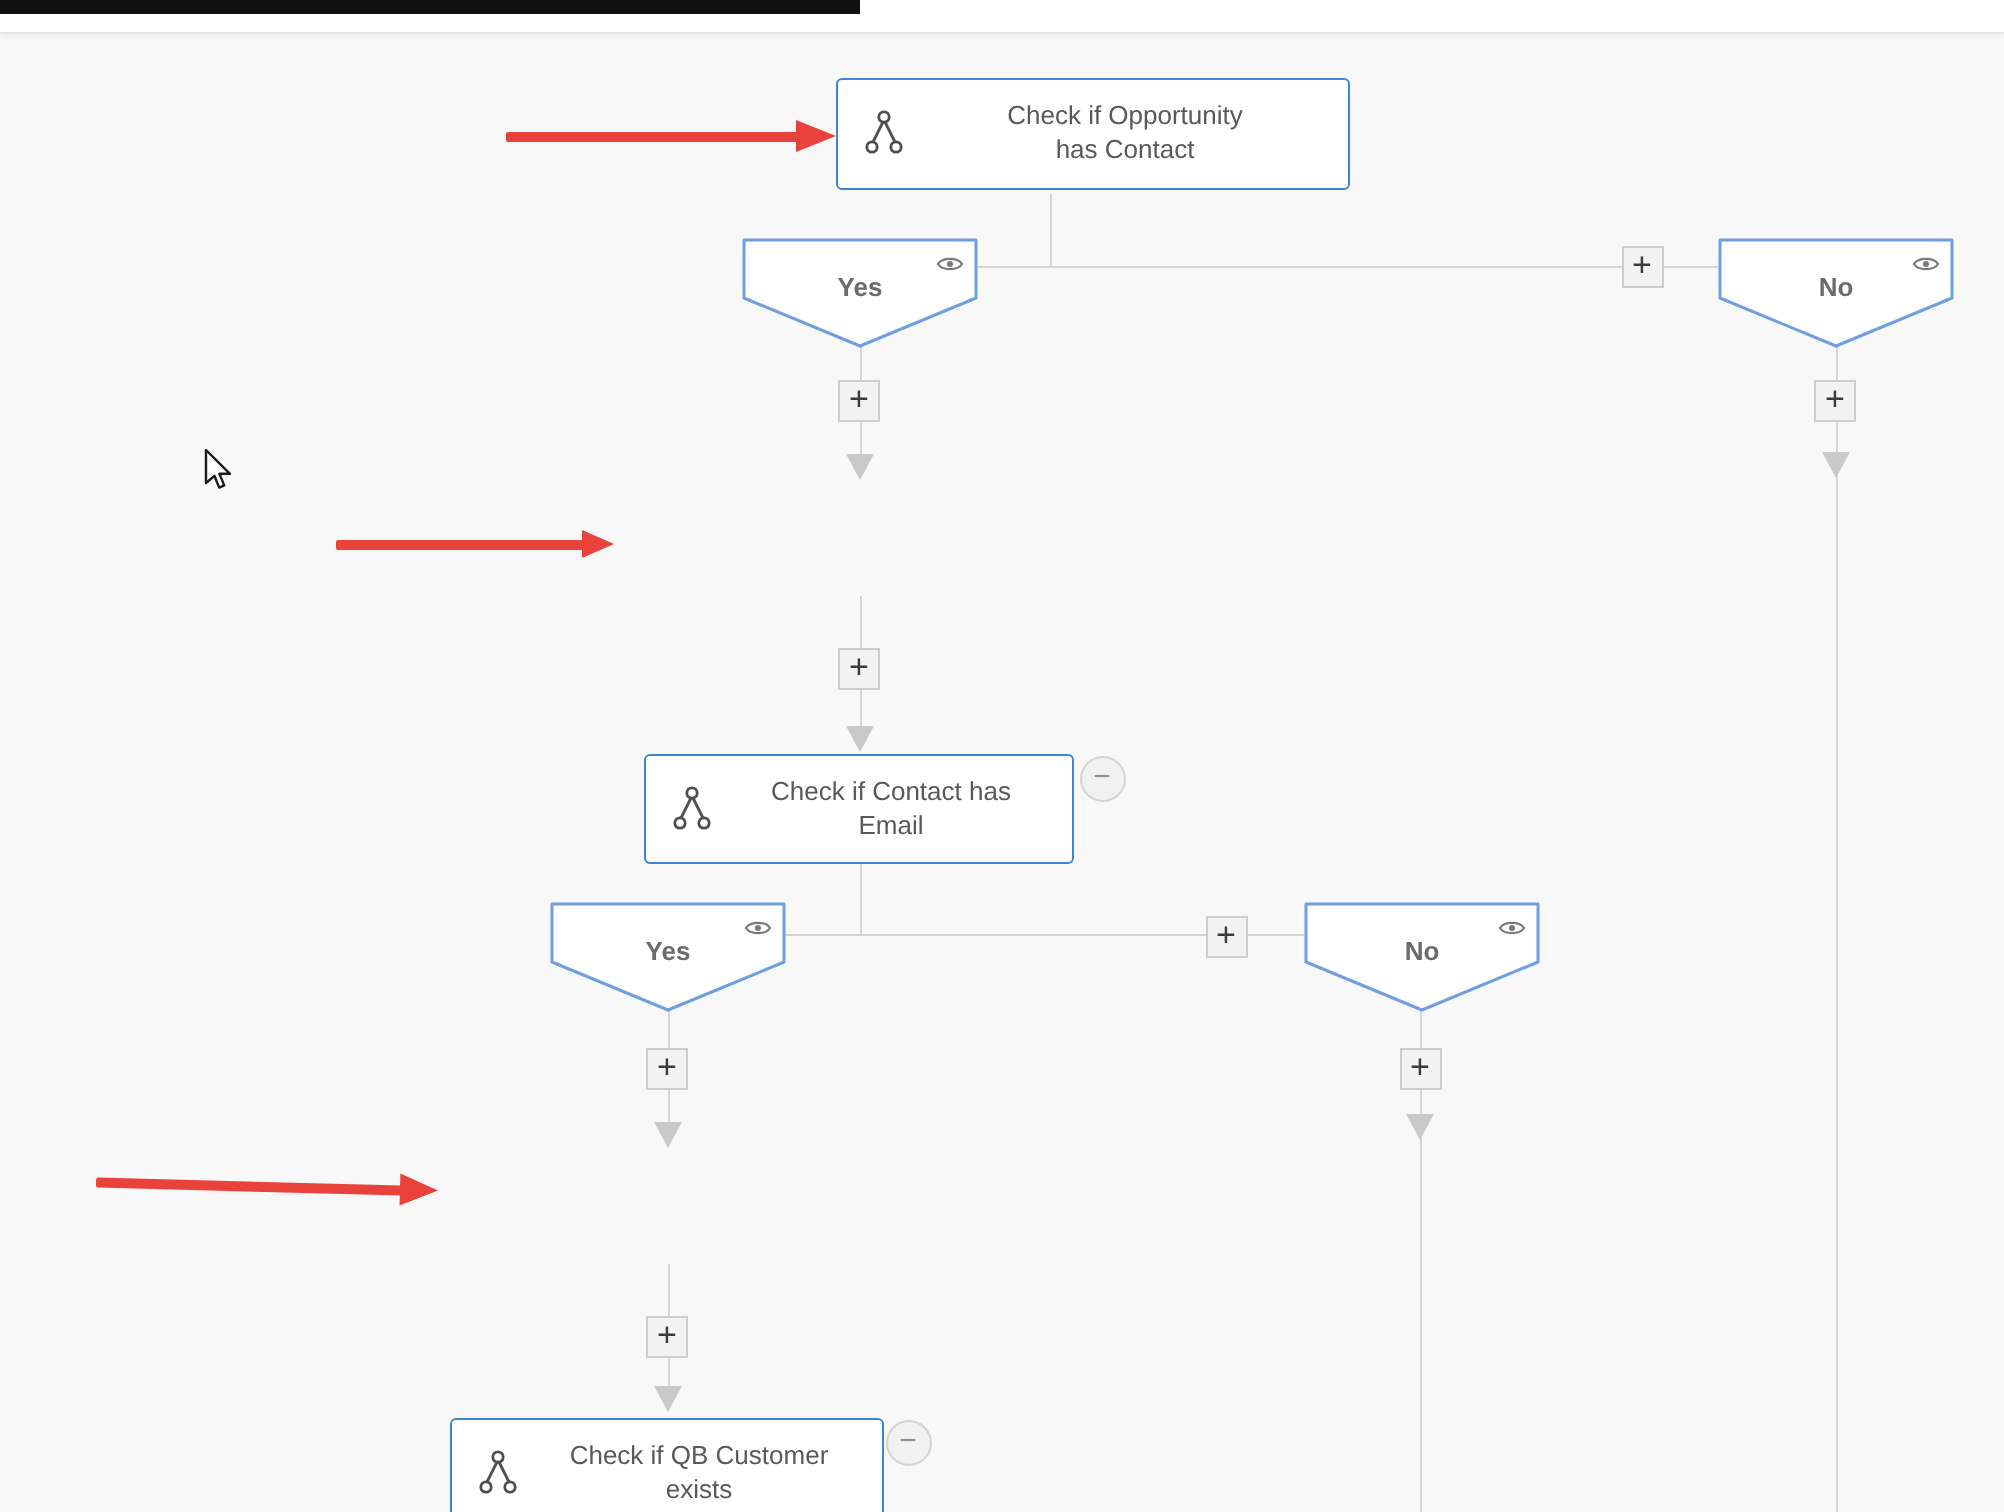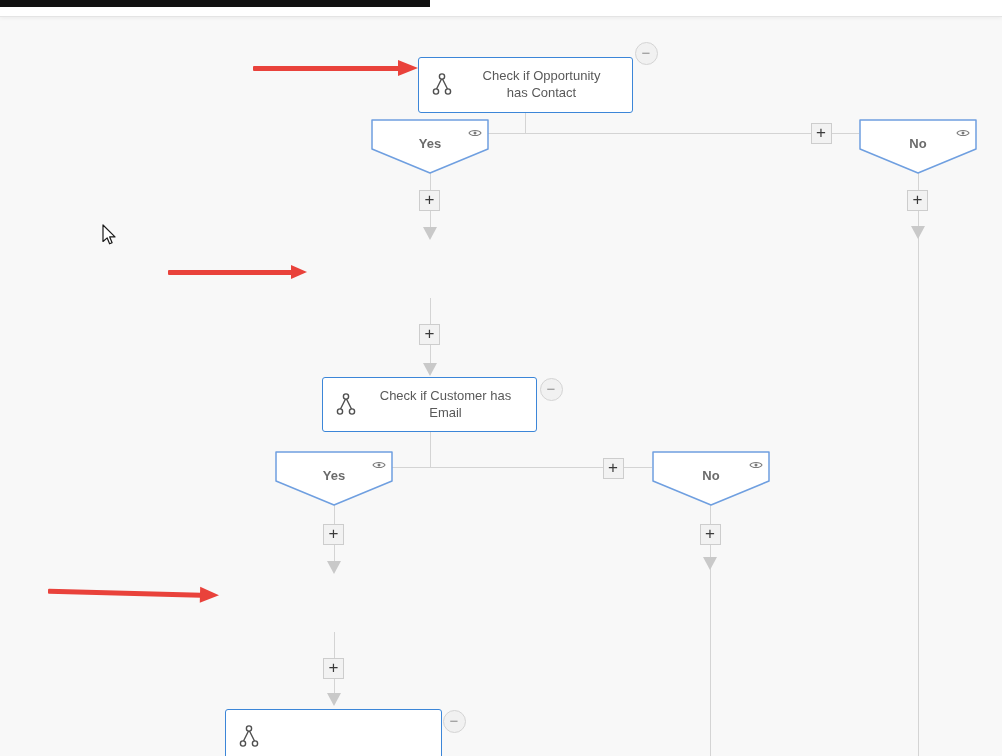--- a/index.html
+++ b/index.html
@@ -65,21 +65,21 @@
   <div class="ahead" style="left:422.5px;top:363px;"></div>
   <div class="vline" style="left:429.5px;top:432px;height:35px;"></div>
   <div class="hline" style="left:392px;top:467px;width:260px;"></div>
   <div class="vline" style="left:333.5px;top:505px;height:56px;"></div>
   <div class="ahead" style="left:326.5px;top:561px;"></div>
   <div class="vline" style="left:710px;top:505px;height:251px;"></div>
   <div class="ahead" style="left:703px;top:557px;"></div>
   <div class="vline" style="left:333.5px;top:632px;height:62px;"></div>
   <div class="ahead" style="left:326.5px;top:693px;"></div>
 
-  <div class="node" style="left:418px;top:57px;width:215px;height:56px;">
+  <div class="node" style="left:418px;top:39px;width:257px;height:56px;">
     <div class="icon-slot">
       <svg width="22" height="26" viewBox="0 0 22 26">
         <g stroke="#4f4f4f" stroke-width="1.4" fill="#ffffff">
           <line x1="11" y1="6" x2="5.5" y2="17"></line>
           <line x1="11" y1="6" x2="16.5" y2="17"></line>
           <circle cx="11" cy="4.5" r="2.6"></circle>
           <circle cx="5" cy="19.5" r="2.6"></circle>
           <circle cx="17" cy="19.5" r="2.6"></circle>
         </g>
       </svg>
@@ -126,21 +126,21 @@
       <svg width="22" height="26" viewBox="0 0 22 26">
         <g stroke="#4f4f4f" stroke-width="1.4" fill="#ffffff">
           <line x1="11" y1="6" x2="5.5" y2="17"></line>
           <line x1="11" y1="6" x2="16.5" y2="17"></line>
           <circle cx="11" cy="4.5" r="2.6"></circle>
           <circle cx="5" cy="19.5" r="2.6"></circle>
           <circle cx="17" cy="19.5" r="2.6"></circle>
         </g>
       </svg>
     </div>
-    <div class="node-label"><span>Check if Customer has Email</span></div>
+    <div class="node-label"><span>Check if Contact has Email</span></div>
   </div>
   <div class="minus" style="left:539.5px;top:377.5px;">−</div>
 
   <div class="pent" style="left:275px;top:451px;">
     <svg class="shape" width="118" height="56" viewBox="0 0 118 56">
       <path d="M1,1 H117 V30 L59,54 L1,30 Z" fill="#ffffff" stroke="#6f9fe0" stroke-width="1.5" stroke-linejoin="round"></path>
     </svg>
     <div class="blabel">Yes</div>
     <div class="eye">
       <svg width="14" height="10" viewBox="0 0 14 10">
@@ -175,20 +175,21 @@
       <svg width="22" height="26" viewBox="0 0 22 26">
         <g stroke="#4f4f4f" stroke-width="1.4" fill="#ffffff">
           <line x1="11" y1="6" x2="5.5" y2="17"></line>
           <line x1="11" y1="6" x2="16.5" y2="17"></line>
           <circle cx="11" cy="4.5" r="2.6"></circle>
           <circle cx="5" cy="19.5" r="2.6"></circle>
           <circle cx="17" cy="19.5" r="2.6"></circle>
         </g>
       </svg>
     </div>
+    <div class="node-label"><span>Check if QB Customer exists</span></div>
   </div>
   <div class="minus" style="left:442.5px;top:709.5px;">−</div>
 
   <div class="red-arrow" style="left:253px;top:60px;width:166px;height:17px;">
     <span class="shaft" style="left:0;top:6px;width:147px;height:5px;"></span>
     <span class="rhead" style="left:145px;top:0;border-top:8.5px solid transparent;border-bottom:8.5px solid transparent;border-left:20px solid #e9423b;"></span>
   </div>
   <div class="red-arrow" style="left:168px;top:265px;width:140px;height:14px;">
     <span class="shaft" style="left:0;top:5px;width:125px;height:4.5px;"></span>
     <span class="rhead" style="left:123px;top:0;border-top:7px solid transparent;border-bottom:7px solid transparent;border-left:16px solid #e9423b;"></span>

